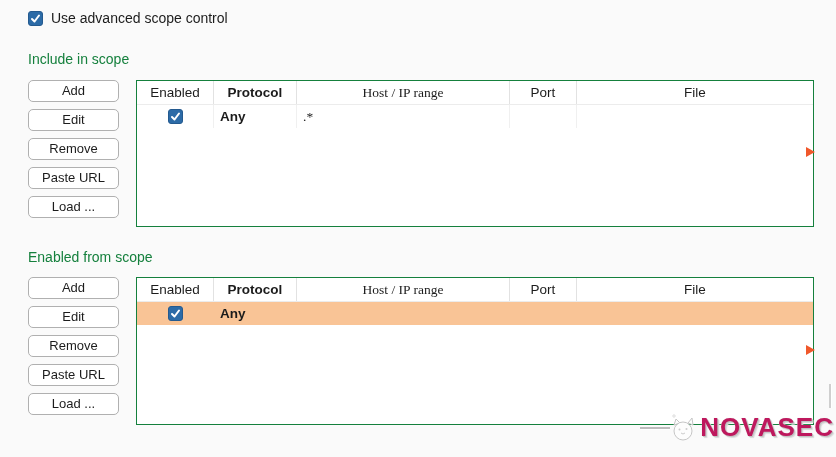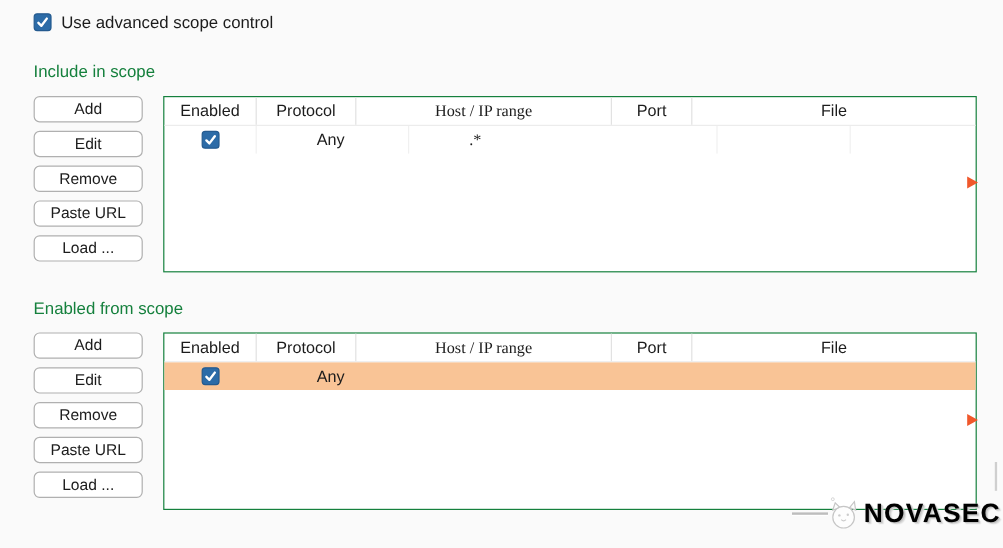--- a/index.html
+++ b/index.html
@@ -47,56 +47,56 @@
   }
   .table-include { top: 80px; height: 147px; }
   .table-exclude { top: 277px; height: 148px; }
   .thead { display: flex; height: 24px; border-bottom: 1px solid #ececec; }
   .th {
     display: flex; align-items: center; justify-content: center;
     font-size: 13.5px; color: #1c1c1c; border-right: 1px solid #e2e2e2;
     overflow: hidden; white-space: nowrap;
   }
   .th:last-child { border-right: none; }
-  .trow { display: flex; height: 23px; align-items: stretch; gap: 44px; }
+  .trow { display: flex; height: 23px; align-items: stretch; }
   .td {
     display: flex; align-items: center;
     font-size: 13.5px; border-right: 1px solid #f0f0f0;
     overflow: hidden; white-space: nowrap;
   }
   .td:last-child { border-right: none; }
   .td.center { justify-content: center; }
   .td.pad { padding-left: 6px; }
   .trow.selected { background: #f9c496; }
   .trow.selected .td { border-right: none; }
 
   .col-enabled { width: 77px; }
-  .col-protocol { width: 83px; }
+  .col-protocol { width: 83px; font-weight: bold; }
   .col-host { width: 213px; font-family: Liberation Serif, serif; }
   .col-port { width: 67px; }
   .col-file { flex: 1; }
 
   
   .side-arrow {
     width: 0; height: 0;
     border-left: 9px solid #f0582b;
     border-top: 5.5px solid transparent;
     border-bottom: 5.5px solid transparent;
   }
   .arrow-include { left: 806px; top: 147px; }
   .arrow-exclude { left: 806px; top: 345px; }
 
   
   .watermark { right: 2px; bottom: 14px; display: flex; align-items: center; }
   .wm-hline { width: 30px; height: 2px; background: #bdbdbd; box-shadow: 0 1px 0 #ffffff; }
   .wm-vline { position: absolute; right: 3px; top: -28px; width: 2px; height: 24px; background: #cfcfcf; box-shadow: 1px 0 0 #ffffff; }
   .wm-logo { margin: 0 4px 0 -2px; }
   .wm-text {
-    font-size: 22px; font-weight: bold; letter-spacing: 1px;
-    color: #000000;
+    font-size: 26px; font-weight: bold; letter-spacing: 1px;
+    color: #be185d;
     text-shadow: 1px 1px 0 #c2c2c2, 2px 2px 1px #d9d9d9, 0 0 1px #dedede;
   }
 </style>
 </head>
 <body>
 
 <div class="abs adv-row">
   <span class="checkbox">
     <svg width="11" height="11" viewBox="0 0 11 11">
       <polyline points="2,6 4.5,8.5 9,2.5" fill="none" stroke="#ffffff" stroke-width="2" stroke-linecap="round" stroke-linejoin="round"></polyline>

